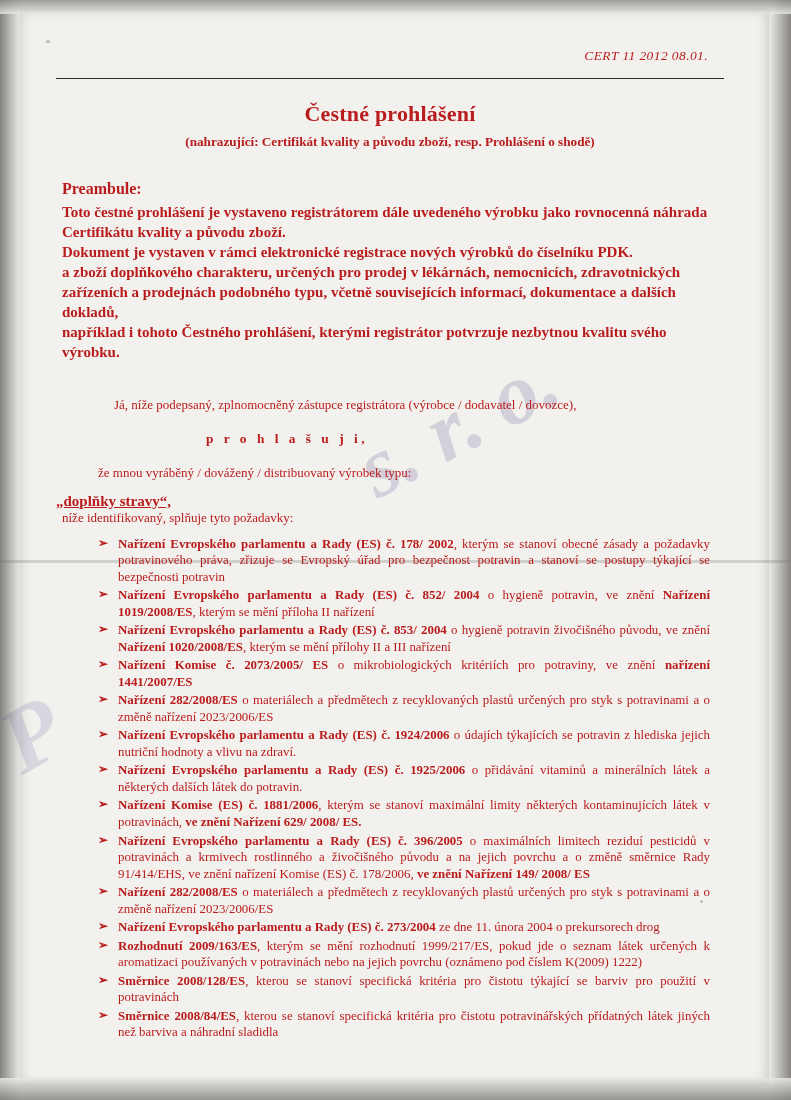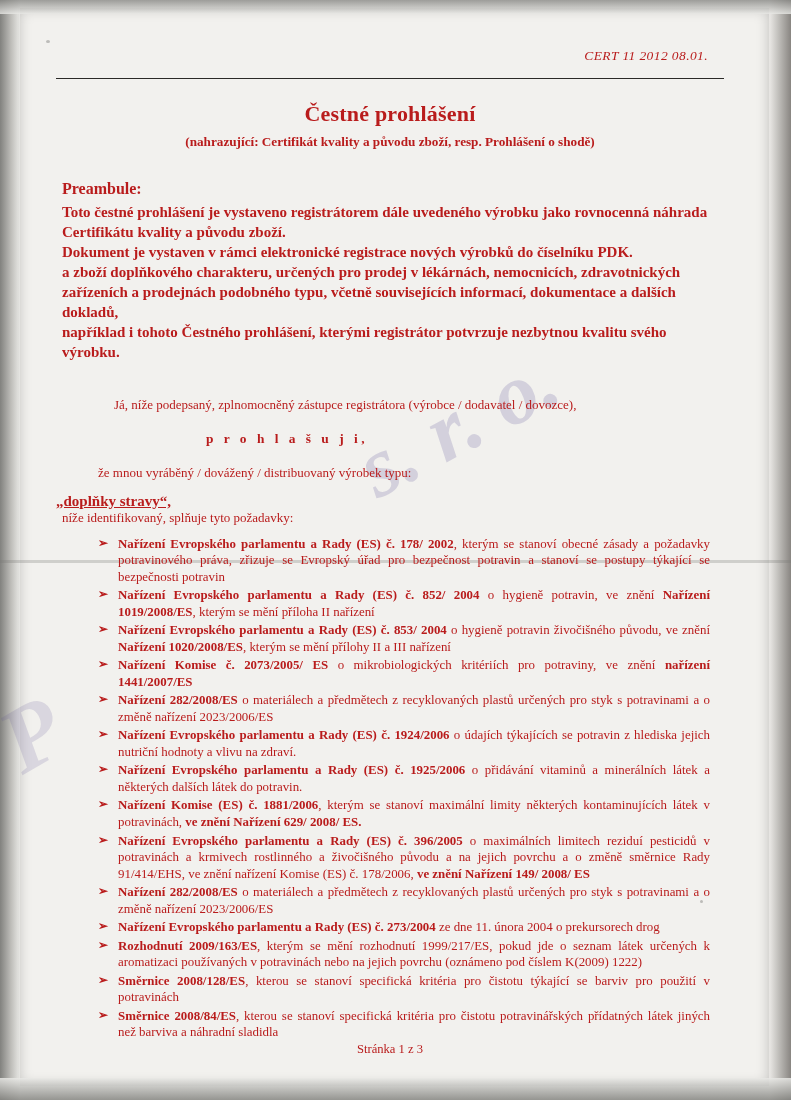--- a/index.html
+++ b/index.html
@@ -277,15 +277,14 @@
         <li><span class="bullet">➢</span><b>Nařízení Evropského parlamentu a Rady (ES) č. 1925/2006</b><span>  o přidávání vitaminů a minerálních látek a některých dalších látek do potravin.</span></li>
         <li><span class="bullet">➢</span><b>Nařízení Komise (ES) č. 1881/2006</b><span>, kterým se stanoví maximální limity některých kontaminujících látek v potravinách, </span><b>ve znění Nařízení 629/ 2008/ ES.</b></li>
         <li><span class="bullet">➢</span><b>Nařízení Evropského parlamentu a Rady (ES) č. 396/2005</b><span> o maximálních limitech reziduí pesticidů v potravinách a krmivech rostlinného a živočišného původu a na jejich povrchu a o změně směrnice Rady 91/414/EHS, ve znění nařízení Komise (ES) č. 178/2006, </span><b>ve znění Nařízení 149/ 2008/ ES</b></li>
         <li><span class="bullet">➢</span><b>Nařízení 282/2008/ES</b><span> o materiálech a předmětech z recyklovaných plastů určených pro styk s potravinami a o změně nařízení 2023/2006/ES</span></li>
         <li><span class="bullet">➢</span><b>Nařízení Evropského parlamentu a Rady (ES) č. 273/2004</b><span> ze dne 11. února 2004 o prekursorech drog</span></li>
         <li><span class="bullet">➢</span><b>Rozhodnutí 2009/163/ES</b><span>, kterým se mění rozhodnutí 1999/217/ES, pokud jde o seznam látek určených k aromatizaci používaných v potravinách nebo na jejich povrchu (oznámeno pod číslem K(2009) 1222)</span></li>
         <li><span class="bullet">➢</span><b>Směrnice 2008/128/ES</b><span>, kterou se stanoví specifická kritéria pro čistotu týkající se barviv pro použití v potravinách</span></li>
         <li><span class="bullet">➢</span><b>Směrnice 2008/84/ES</b><span>, kterou se stanoví specifická kritéria pro čistotu potravinářských přídatných látek jiných než barviva a náhradní sladidla</span></li>
       </ul>
 
-    <div class="footer">Stránka 1 z 3</div>
   </div>
 </div>
 
 </body></html>

